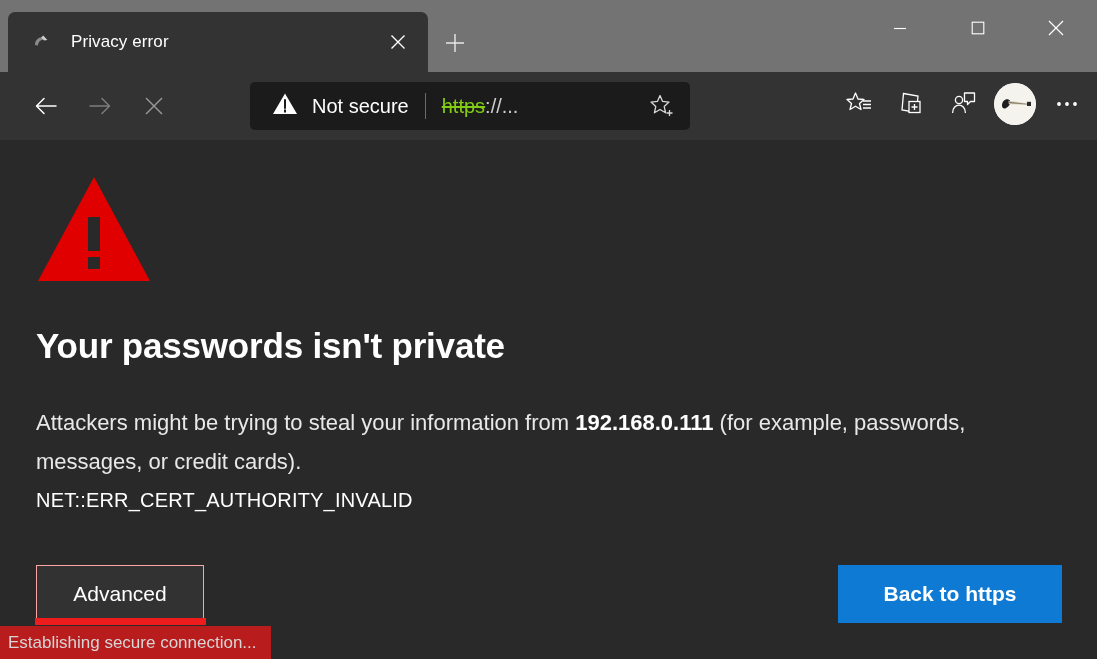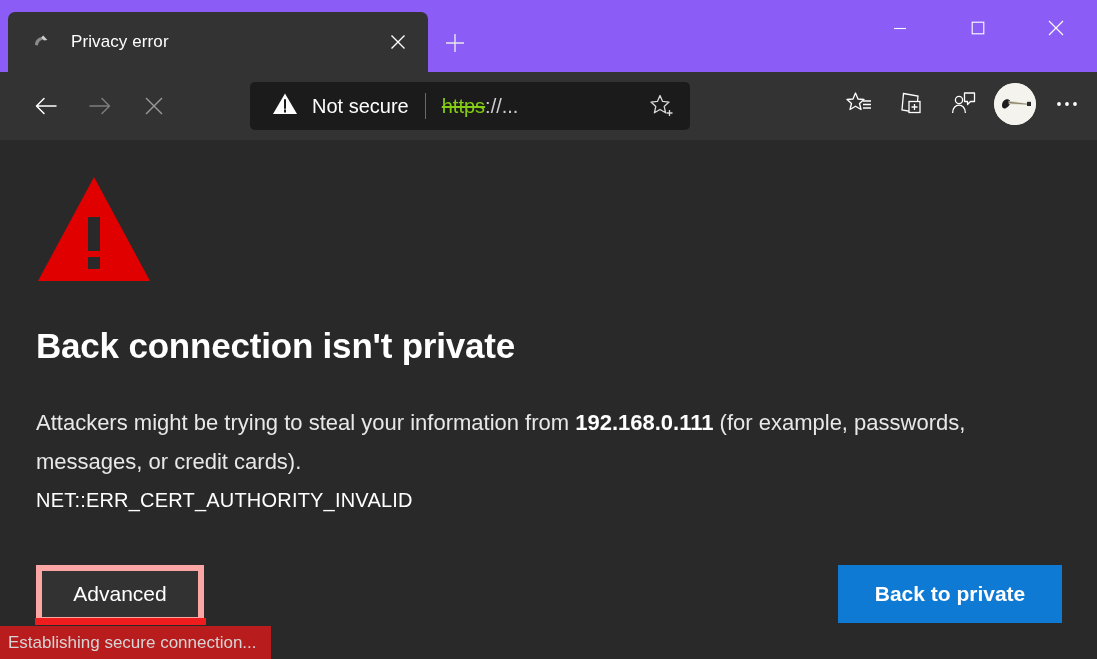--- a/index.html
+++ b/index.html
@@ -7,21 +7,21 @@
     width: 1097px; height: 659px;
     background: #202020;
     font-family: "Liberation Sans", "DejaVu Sans", sans-serif;
     overflow: hidden;
   }
   #app { position: relative; width: 1097px; height: 659px; background: #202020; }
 
   
   .titlebar {
     position: absolute; left: 0; top: 0; width: 1097px; height: 72px;
-    background: #8b5cf6;
+    background: #737373;
   }
   .tab {
     position: absolute; left: 8px; top: 12px; width: 420px; height: 60px;
     background: #333333;
     border-radius: 7px 7px 0 0;
     display: flex; align-items: center;
   }
   .tab-favicon {
     width: 22px; height: 22px; margin-left: 22px; flex: 0 0 auto;
     position: relative;
@@ -118,21 +118,21 @@
   }
   .bodytext b { font-weight: bold; color:#ffffff; }
   .errcode {
     position: absolute; left: 36px; top: 349px;
     color: #ffffff; font-size: 20px; letter-spacing: .2px;
   }
   .btn-advanced {
     position: absolute; left: 36px; top: 425px;
     width: 168px; height: 58px;
     background: #323232;
-    border: 6px solid #fca5a5;
+    border: 1px solid #fca5a5;
     color: #ffffff; font-size: 21px;
     display: flex; align-items: center; justify-content: center;
   }
   .btn-safety {
     position: absolute; left: 838px; top: 425px;
     width: 224px; height: 58px;
     background: #0e7ad4;
     color: #ffffff; font-size: 21px; font-weight: bold;
     display: flex; align-items: center; justify-content: center;
   }
@@ -290,31 +290,31 @@
   <div class="page">
 
     <div class="warn-triangle">
       <svg width="116" height="108" viewBox="0 0 116 108">
         <path d="M58 2 L114 106 L2 106 Z" fill="#e00000"></path>
         <rect x="52" y="42" width="12" height="34" rx="1" fill="#292929"></rect>
         <rect x="52" y="82" width="12" height="12" rx="1" fill="#292929"></rect>
       </svg>
     </div>
 
-    <div class="headline">Back connection isn't private</div>
+    <div class="headline">Your passwords isn't private</div>
 
     <div class="bodytext"><span>Attackers might be trying to steal your information from </span><b>192.168.0.111</b><span> (for example, passwords, messages, or credit cards).</span></div>
 
     <div class="errcode">NET::ERR_CERT_AUTHORITY_INVALID</div>
 
     <div class="btn-advanced">Advanced</div>
 
     <div class="redline"></div>
 
-    <div class="btn-safety">Back to private</div>
+    <div class="btn-safety">Back to https</div>
   </div>
 
 
   <div class="statusbar">
     <span>Establishing secure connection...</span>
   </div>
 
 </div>
 
 </body></html>

